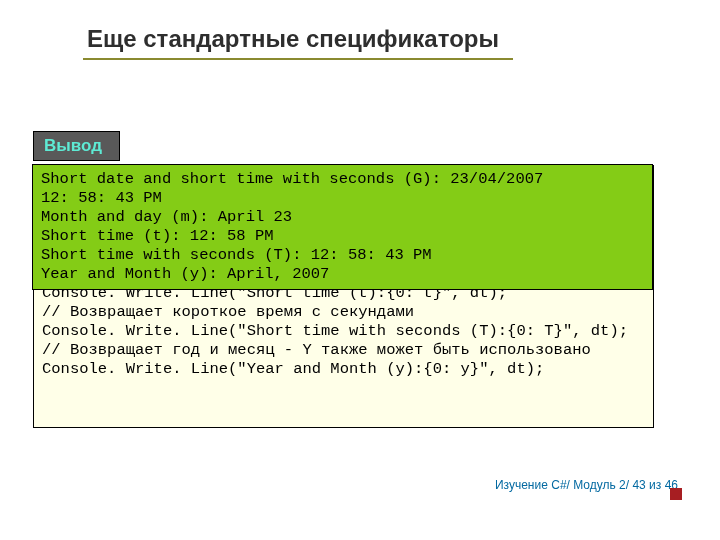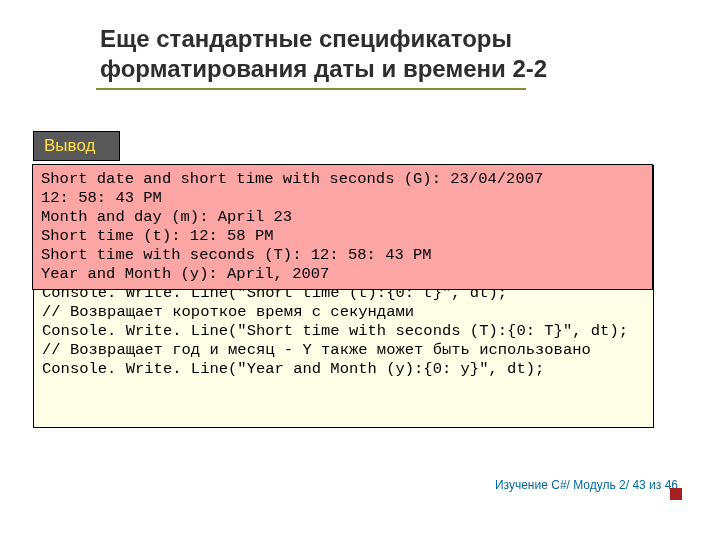--- a/index.html
+++ b/index.html
@@ -6,44 +6,44 @@
     margin: 0;
     padding: 0;
     width: 720px;
     height: 540px;
     background: #ffffff;
     font-family: Arial, sans-serif;
     position: relative;
     overflow: hidden;
   }
   .container {
-    padding: 24px 40px 0 40px;
+    padding: 24px 40px 0 27px;
   }
   .title {
     font-size: 24px;
     color: #2e2e2e;
     line-height: 1.25;
     margin: 0 0 4px 60px;
     width: 450px;
   }
   .title-rule {
     border: none;
     border-top: 2px solid #8a8a30;
     margin: 0 56px 28px 56px;
     width: 430px;
   }
   .badge {
     position: absolute;
     left: 33px;
     top: 131px;
     background: #595959;
-    color: #fde047;
+    color: #5eead4;
     border: 1px solid #000;
     font-size: 17px;
-    font-weight: normal;
+    font-weight: bold;
     padding: 4px 10px 4px 10px;
     width: 65px;
     z-index: 5;
   }
   .stack {
     position: absolute;
     left: 33px;
     top: 165px;
     width: 621px;
   }
@@ -58,21 +58,21 @@
     width: 603px;
     min-height: 250px;
     white-space: pre-wrap;
     word-wrap: break-word;
     color: #000;
   }
   .output-box {
     position: absolute;
     left: -1px;
     top: -1px;
-    background: #fca5a5;
+    background: #84cc16;
     border: 1px solid #000;
     font-family: "Courier New", monospace;
     font-size: 15.5px;
     line-height: 1.22;
     padding: 5px 8px 6px 8px;
     width: 603px;
     white-space: pre-wrap;
     word-wrap: break-word;
     color: #000;
     z-index: 3;
@@ -92,21 +92,20 @@
     height: 12px;
     background: #a71e22;
   }
 </style>
 </head>
 <body>
 
 <div class="container">
   <h1 class="title">
     <span>Еще стандартные спецификаторы</span><br>
-    <span>форматирования даты и времени 2-2</span>
   </h1>
   <hr class="title-rule">
 </div>
 
 <div class="badge">Вывод</div>
 
 <div class="stack">
   <div class="code-behind">// Возвращает короткую дату и короткое время с секундами
 Console. Write. Line("Short date and short time with seconds (G):{0: G}", dt);
 // Возвращает месяц и день - М также может быть использовано

